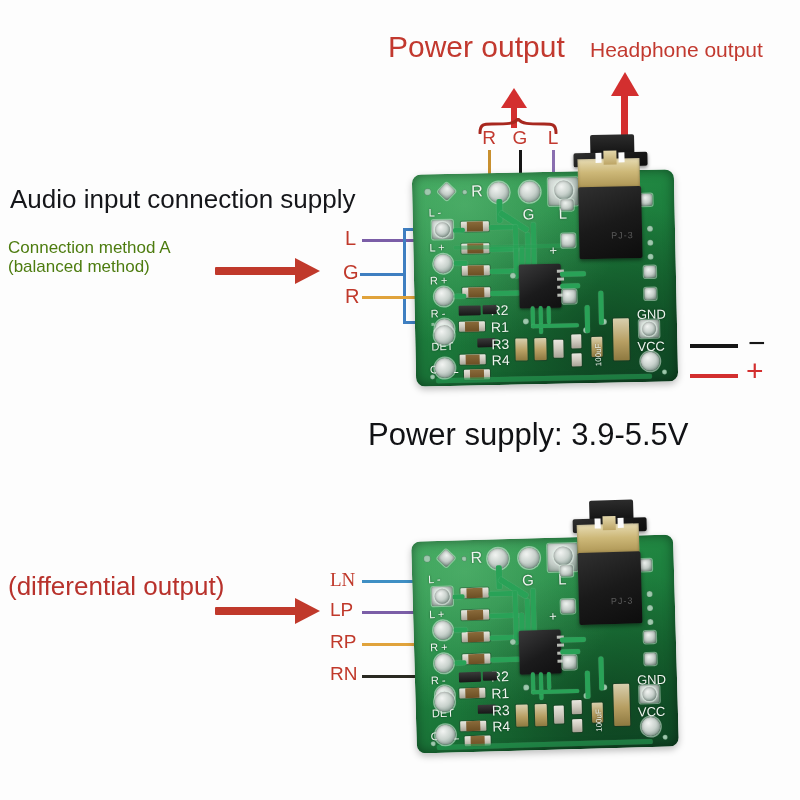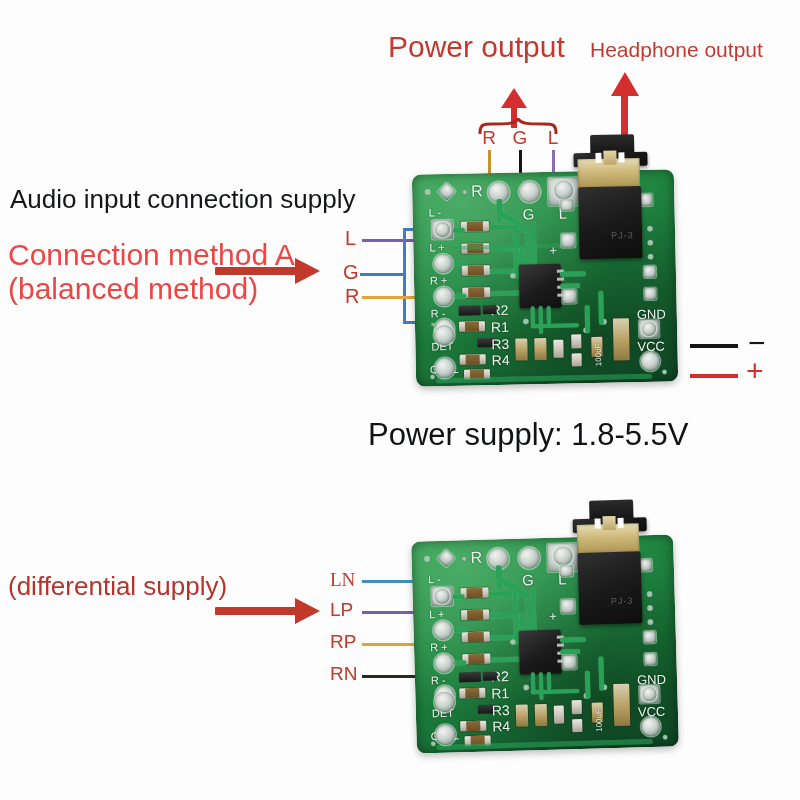--- a/index.html
+++ b/index.html
@@ -8,21 +8,21 @@
     background:#fdfdfd;
     font-family:"Liberation Sans",sans-serif;
   }
   .stage{position:absolute;left:0;top:0;width:800px;height:800px;}
 
   
   .lbl{position:absolute;white-space:nowrap;line-height:1.12;}
   .t-audio-out{left:388px;top:30px;font-size:30px;color:#c2392f;}
   .t-head-out{left:590px;top:38px;font-size:21px;color:#c2392f;}
   .t-audio-in{left:10px;top:185px;font-size:26px;color:#15161a;}
-  .t-methodA{left:8px;top:238px;font-size:30px;color:#ef4444;}
+  .t-methodA{left:8px;top:238px;font-size:17px;color:#4d7c0f;}
   .t-methodB{left:8px;top:572px;font-size:26px;color:#b8322c;}
   .t-power{left:368px;top:418px;font-size:31px;color:#111215;}
 
   
   .mArrow{position:absolute;height:26px;}
   .mArrow .shaft{position:absolute;left:0;top:9px;height:8px;background:#c0392b;border-radius:1px;}
   .mArrow .head{position:absolute;top:0;width:0;height:0;
      border-top:13px solid transparent;border-bottom:13px solid transparent;
      border-left:25px solid #c0392b;}
   .arrA{left:215px;top:258px;width:105px;}
@@ -169,21 +169,21 @@
   <div class="wire" style="left:420px;top:316px;width:22px;background:#3f7fc1;"></div>
 
   <div class="wlab" style="left:345px;top:286px;">R</div>
   <div class="wire" style="left:362px;top:296px;width:78px;background:#e0a33c;"></div>
 
   <div class="pwrWire" style="left:690px;top:344px;width:48px;background:#161616;"></div>
   <div class="pwrSym" style="left:748px;top:328px;color:#161616;">−</div>
   <div class="pwrWire" style="left:690px;top:374px;width:48px;background:#d32f2f;"></div>
   <div class="pwrSym" style="left:746px;top:356px;color:#d32f2f;">+</div>
 
-  <div class="lbl t-power">Power supply: 1.8-5.5V</div>
+  <div class="lbl t-power">Power supply: 3.9-5.5V</div>
 
   <div class="board" style="left:414px;top:172px;width:262px;height:212px;transform:rotate(-1.2deg);">
     <div class="pcb">
 
       <div class="via" style="left:12px;top:14px;width:7px;height:7px;"></div>
       <div class="padsq" style="left:28px;top:11px;width:13px;height:13px;transform:rotate(45deg);"></div>
       <div class="via" style="left:50px;top:16px;width:5px;height:5px;"></div>
 
       <div class="silk big" style="left:59px;top:10px;">R</div>
       <div class="pad" style="left:76px;top:9px;width:21px;height:21px;"></div>
@@ -316,21 +316,21 @@
       <div class="gold" style="left:4px;top:24px;width:62px;height:30px;"></div>
       <div class="notch" style="left:22px;top:18px;width:6px;height:10px;"></div>
       <div class="notch" style="left:45px;top:18px;width:6px;height:10px;"></div>
       <div class="goldnotch" style="left:30px;top:16px;width:13px;height:14px;"></div>
       <div class="body" style="left:4px;top:52px;width:63px;height:72px;"></div>
       <div class="mark" style="left:36px;top:96px;">PJ-3</div>
     </div>
   </div>
 
   <div class="lbl t-methodB">
-    <div>(differential supply)</div>
+    <div>(differential output)</div>
   </div>
   <div class="mArrow arrB">
     <div class="shaft"></div>
       <div class="head"></div>
   </div>
 
   <div class="wlab small" style="left:330px;top:570px;font-family:Liberation Serif, serif;">LN</div>
   <div class="wire" style="left:362px;top:580px;width:78px;background:#3f8fc4;"></div>
 
   <div class="wlab small" style="left:330px;top:600px;">LP</div>

